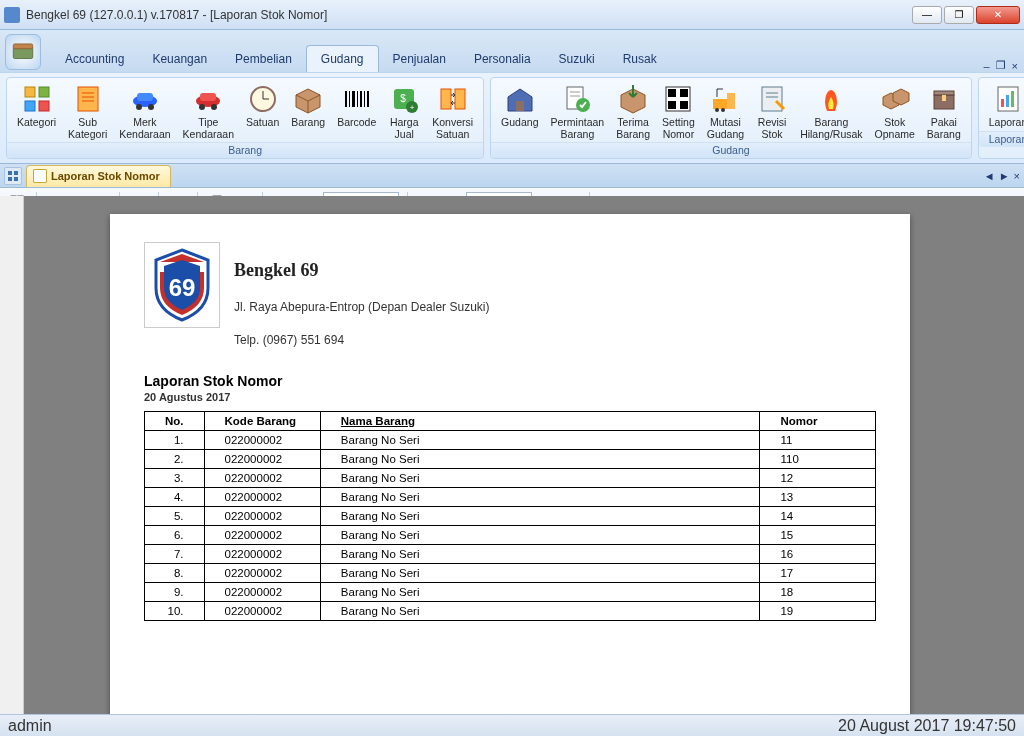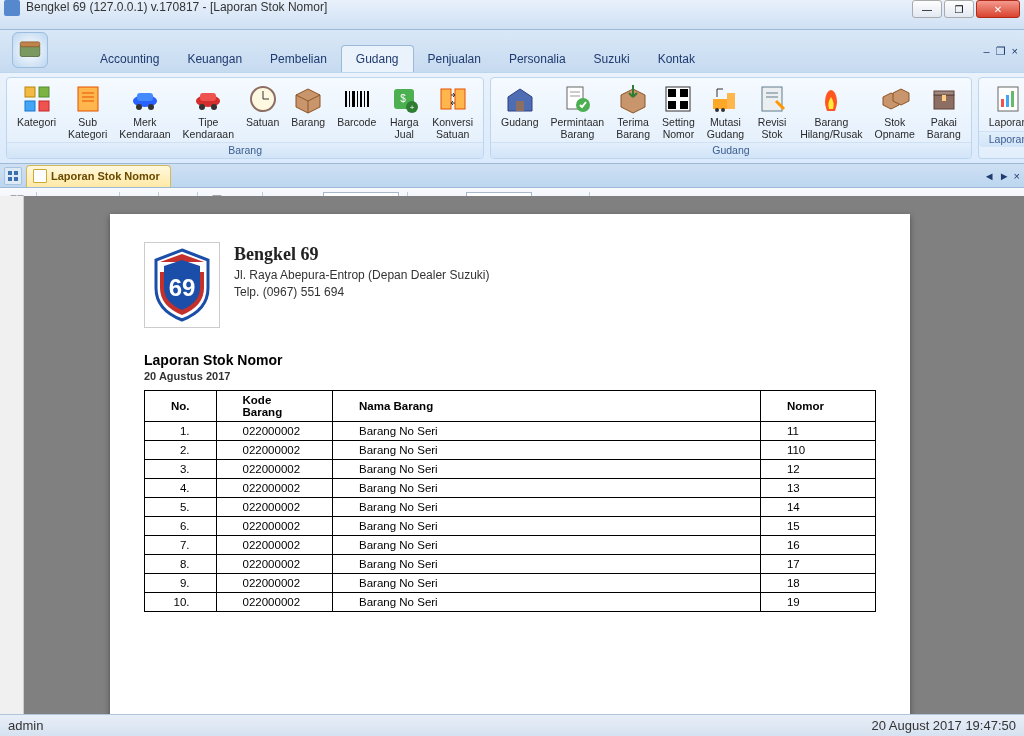--- a/index.html
+++ b/index.html
@@ -1,27 +1,27 @@
 <!DOCTYPE html>
 <html><head>
 <meta charset="utf-8">
 <style>
 * { box-sizing: border-box; margin: 0; padding: 0; }
 body { font-family: "Segoe UI", Tahoma, sans-serif; font-size: 11px; background: #d6e5f3; width: 1024px; height: 736px; overflow: hidden; }
 
 
-.titlebar { height: 30px; background: linear-gradient(#e8f1fb, #cfe0f4); display: flex; padding: 0 4px; border-bottom: 1px solid #9db9d8; }
+.titlebar { height: 30px; background: linear-gradient(#e8f1fb, #cfe0f4); display: flex; align-items: center; padding: 0 4px; border-bottom: 1px solid #9db9d8; }
 .titlebar .app-icon { width: 16px; height: 16px; background: #5588cc; border-radius: 2px; margin-right: 6px; }
 .titlebar .title { flex: 1; color: #333; font-size: 12px; }
 .titlebar .win-btns { display: flex; gap: 2px; }
 .titlebar .win-btn { width: 30px; height: 18px; border: 1px solid #aaa; background: linear-gradient(#fefefe,#e2e9f2); border-radius: 3px; display:flex; align-items:center; justify-content:center; font-size:10px; cursor:pointer; }
 .titlebar .win-btn.close { background: linear-gradient(#f49a8f,#d9432d); border-color:#b02a18; color:#fff; width:44px; }
 
 
-.qa-row { height: 42px; display:flex; align-items:center; padding-left: 12px; background: linear-gradient(#d9e8f7,#c6daf0); gap: 28px; }
+.qa-row { height: 42px; display:flex; align-items:flex-end; padding-left: 5px; background: linear-gradient(#d9e8f7,#c6daf0); }
 .qa-orb { width:36px; height:36px; border-radius:6px; background: radial-gradient(#fff,#bcd6f0); border:1px solid #9abde0; margin-right:10px; margin-bottom:2px; display:flex; align-items:center; justify-content:center;}
 .qa-orb svg { width:26px; height:26px; }
 .menu-tabs { display:flex; align-items:flex-end; height:100%; }
 .menu-tab { padding: 6px 14px 6px; color:#1f3b6f; cursor:pointer; font-size:12px; border-top-left-radius:4px; border-top-right-radius:4px; }
 .menu-tab.active { background:#eaf2fb; border:1px solid #9db9d8; border-bottom:none; }
 .mdi-controls { margin-left:auto; margin-right:6px; display:flex; gap:6px; align-items:center; font-size:11px; color:#1f3b6f; }
 
 
 .ribbon { background: linear-gradient(#eaf2fb,#dbeafc); border-top:1px solid #bcd6f0; border-bottom:1px solid #9db9d8; padding:4px 6px; display:flex; gap:6px; }
 .ribbon-group { background: linear-gradient(#f5faff,#e2eefb); border:1px solid #bcd6f0; border-radius:4px; display:flex; flex-direction:column; }
@@ -55,30 +55,30 @@
 .doc-wrap { position:absolute; top:196px; left:0; right:0; bottom:22px; background:#808080; display:flex; }
 .ruler-v { width:24px; background:#f0f0f0; border-right:1px solid #ccc; }
 .doc-scroll { flex:1; overflow:auto; background:#808080; padding:18px 0 18px 86px; position:relative; }
 .page { width:800px; background:#fff; box-shadow:0 2px 6px rgba(0,0,0,0.4); padding:28px 34px; min-height:900px; }
 
 
 .rpt-head { display:flex; gap:14px; margin-bottom:24px; }
 .rpt-logo { width:76px; height:86px; border:1px solid #ccc; display:flex; align-items:center; justify-content:center; }
 .rpt-logo svg { width:64px; height:74px; }
 .rpt-info .co-name { font-size:18px; font-weight:bold; font-family: Georgia, serif; color:#222; }
-.rpt-info div { font-size:12px; color:#333; line-height:1.4; }
+.rpt-info div { font-size:12px; color:#333; line-height:1.4;margin-top:16px; }
 .rpt-title { font-weight:bold; font-size:14px; margin-bottom:2px; color:#000; }
 .rpt-date { font-size:11px; color:#333; margin-bottom:8px;font-weight:bold; }
 table.rpt { border-collapse:collapse; width:100%; font-size:11.5px; }
-table.rpt th, table.rpt td { border:1px solid #000; padding:3px 26px; text-align:left; }
+table.rpt th, table.rpt td { border:1px solid #000; padding:3px 20px; text-align:left; }
 table.rpt th { font-weight:bold; background:#fff; }
 table.rpt td.n { text-align:right; }
 
 
-.statusbar { position:absolute; left:0; right:0; bottom:0; height:22px; background:linear-gradient(#e8eef7,#d6e2f1); border-top:1px solid #b0c4de; display:flex; align-items:center; padding:0 8px; font-size:13px; color:#333; }
+.statusbar { position:absolute; left:0; right:0; bottom:0; height:22px; background:linear-gradient(#e8eef7,#d6e2f1); border-top:1px solid #b0c4de; display:flex; align-items:center; padding:0 8px; font-size:16px; color:#333; }
 .statusbar .sb-right { margin-left:auto; }
 
 svg { display:block; }
 </style>
 </head>
 <body>
 
 <div class="titlebar">
   <div class="app-icon"></div>
   <div class="title">Bengkel 69 (127.0.0.1) v.170817 - [Laporan Stok Nomor]</div>
@@ -97,21 +97,21 @@
       </svg>
   </div>
   <div class="menu-tabs" id="menu-tabs">
       <div class="menu-tab">Accounting</div>
       <div class="menu-tab">Keuangan</div>
       <div class="menu-tab">Pembelian</div>
       <div class="menu-tab active">Gudang</div>
       <div class="menu-tab">Penjualan</div>
       <div class="menu-tab">Personalia</div>
       <div class="menu-tab">Suzuki</div>
-      <div class="menu-tab">Kontak</div>
+      <div class="menu-tab">Rusak</div>
     </div>
   <div class="mdi-controls">
     <span>–</span>
     <span>❐</span>
     <span>×</span>
   </div>
 </div>
 
 <div class="ribbon" id="ribbon">
     <div class="ribbon-group">
@@ -476,21 +476,21 @@
           <div>Telp. (0967) 551 694</div>
         </div>
       </div>
       <div class="rpt-title">Laporan Stok Nomor</div>
       <div class="rpt-date">20 Agustus 2017</div>
       <table class="rpt">
         <thead>
             <tr id="rpt-head-row">
               <th style="width: 6%;">No.</th>
               <th style="width: 16%;">Kode Barang</th>
-              <th style="width: 62%;">Nama Barang</th>
+              <th style="width: 62%; text-decoration: underline;">Nama Barang</th>
               <th style="width: 16%;">Nomor</th>
             </tr>
           </thead>
         <tbody id="rpt-body">
             <tr>
               <td class="n">1.</td>
               <td>022000002</td>
               <td>Barang No Seri</td>
               <td>11</td>
             </tr>

